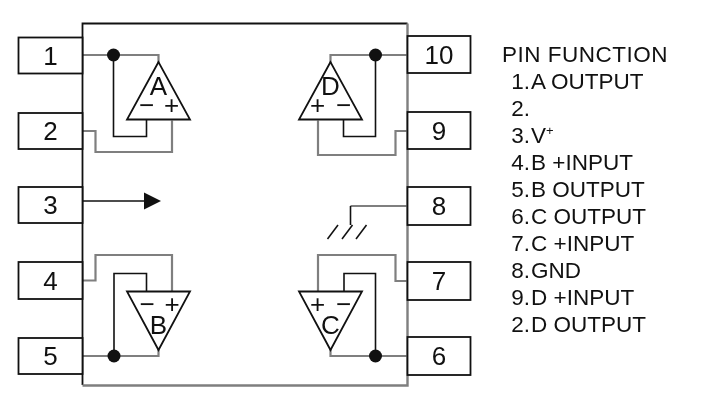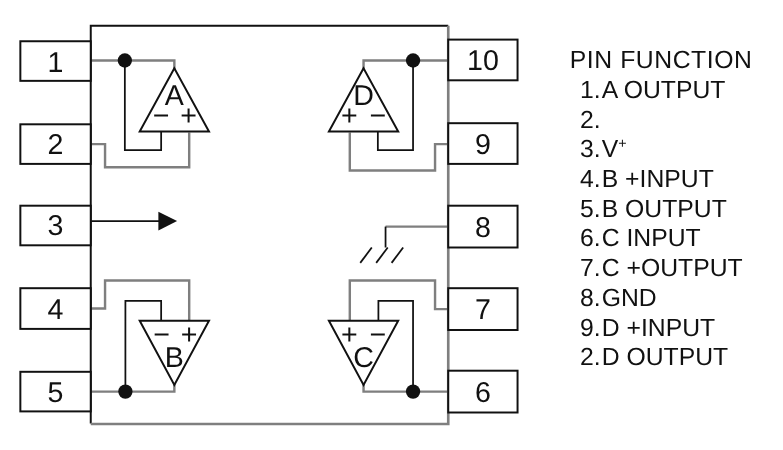--- a/index.html
+++ b/index.html
@@ -16,21 +16,21 @@
   .boxline{fill:#fff;stroke:var(--ink,#111);stroke-width:1.8;}
   .tri{fill:#fff;stroke:var(--ink,#111);stroke-width:1.8;}
   .bodytl{fill:none;stroke:var(--ink,#111);stroke-width:1.8;}
   .bodybr{fill:none;stroke:var(--wire,#7f7f7f);stroke-width:2.4;}
   .dot{fill:var(--ink,#111);stroke:none;}
   .solid{fill:var(--ink,#111);stroke:none;}
   .num{font-size:26px;text-anchor:middle;}
   .amp{font-size:26px;text-anchor:middle;}
   .sgn{font-size:26px;text-anchor:middle;}
   .legend{
-    position:absolute;left:508px;top:41px;
+    position:absolute;left:492px;top:41px;
     font-size:22.5px;line-height:27px;white-space:nowrap;
   }
   .legend-title{padding-left:10px;letter-spacing:0.5px;}
   .legend-row{display:flex;}
   .lnum{width:38px;text-align:right;flex:0 0 auto;}
   .lfunc{margin-left:1px;}
   .lfunc sup{font-size:13px;line-height:0;}
 </style>
 </head>
 <body>
@@ -142,25 +142,25 @@
     <div class="legend-row">
         <span class="lnum">4.</span>
         <span class="lfunc"><span>B +INPUT</span><sup></sup></span>
       </div>
     <div class="legend-row">
         <span class="lnum">5.</span>
         <span class="lfunc"><span>B OUTPUT</span><sup></sup></span>
       </div>
     <div class="legend-row">
         <span class="lnum">6.</span>
-        <span class="lfunc"><span>C INPUT</span><sup></sup></span>
+        <span class="lfunc"><span>C OUTPUT</span><sup></sup></span>
       </div>
     <div class="legend-row">
         <span class="lnum">7.</span>
-        <span class="lfunc"><span>C +OUTPUT</span><sup></sup></span>
+        <span class="lfunc"><span>C +INPUT</span><sup></sup></span>
       </div>
     <div class="legend-row">
         <span class="lnum">8.</span>
         <span class="lfunc"><span>GND</span><sup></sup></span>
       </div>
     <div class="legend-row">
         <span class="lnum">9.</span>
         <span class="lfunc"><span>D +INPUT</span><sup></sup></span>
       </div>
     <div class="legend-row">

